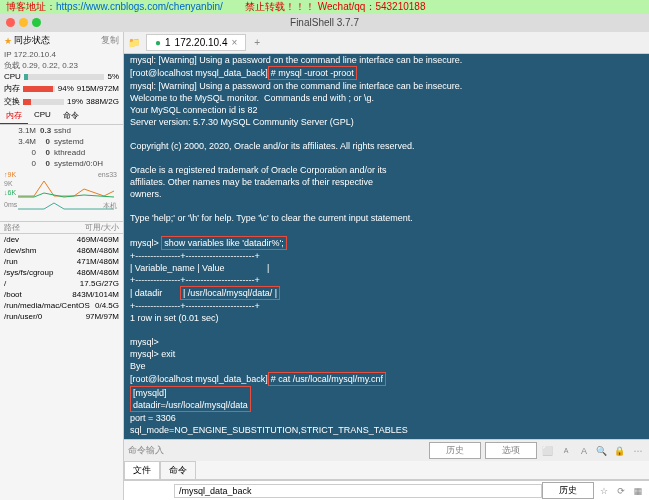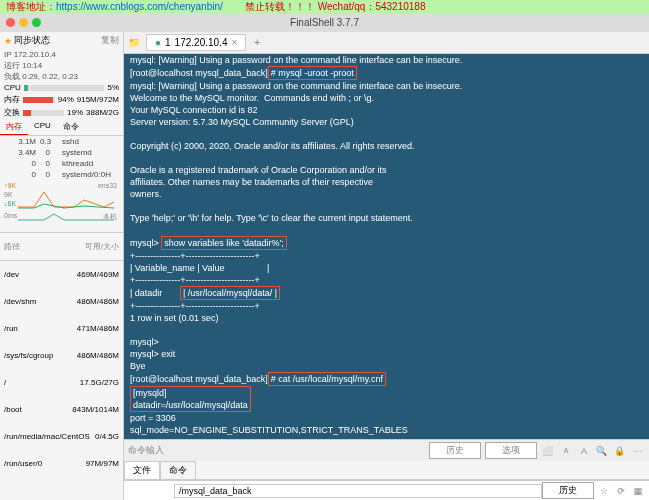--- a/index.html
+++ b/index.html
@@ -16,25 +16,25 @@
 .sb-title .star { color: #f0a020; }
 .sb-line { padding: 0 4px; color: #555; font-size: 8px; line-height: 11px; }
 .sb-stat { display: flex; align-items: center; padding: 1px 4px; font-size: 8px; gap: 3px; }
 .sb-stat .bar { flex: 1; height: 6px; background: #ddd; position: relative; }
 .sb-stat .bar .fill { position: absolute; left: 0; top: 0; bottom: 0; }
 .sb-tabs { display: flex; font-size: 8px; border-bottom: 1px solid #ccc; }
 .sb-tab { padding: 2px 6px; cursor: pointer; }
 .sb-tab.active { color: #d00; border-bottom: 1px solid #d00; }
 .proc-row { display: flex; font-size: 8px; padding: 0 4px; line-height: 11px; color: #444; }
 .proc-row span:first-child { width: 32px; text-align: right; margin-right: 4px; }
-.proc-row span:nth-child(2) { width: 10px; text-align: right; margin-right: 12px; }
+.proc-row span:nth-child(2) { width: 10px; text-align: right; margin-right: 4px; font-weight: bold; }
 .chart { height: 28px; margin: 2px 4px; position: relative; }
 .chart svg { width: 100%; height: 100%; }
 .chart-lbl { position: absolute; left: 0; font-size: 7px; color: #888; }
-.disk-row { display: flex; justify-content: space-between; font-size: 8px; padding: 8px 4px; line-height: 11px; }
+.disk-row { display: flex; justify-content: space-between; font-size: 8px; padding: 0 4px; line-height: 11px; }
 .content { flex: 1; display: flex; flex-direction: column; background: #fff; }
 .tabbar { height: 22px; background: #f0f0f0; border-bottom: 1px solid #ccc; display: flex; align-items: center; padding: 0 4px; gap: 4px; font-size: 10px; }
 .tab { background: #fff; border: 1px solid #ccc; padding: 2px 8px; display: flex; align-items: center; gap: 4px; }
 .tab .close { cursor: pointer; color: #888; }
 .terminal { flex: 1; background: #255975; color: #fff; font-family: "Menlo", "Consolas", monospace; font-size: 9px; line-height: 12px; padding: 0 6px; overflow: hidden; white-space: pre; }
 .hl { border: 1px solid #e74c3c; padding: 0 2px; display: inline-block; }
 .bottom-bar { height: 22px; background: #eee; border-top: 1px solid #ccc; display: flex; align-items: center; padding: 0 4px; font-size: 9px; color: #888; }
 .bottom-bar .right { margin-left: auto; display: flex; gap: 4px; align-items: center; }
 .btn { background: #fff; border: 1px solid #aaa; padding: 1px 16px; font-size: 9px; cursor: pointer; }
 .filetabs { display: flex; font-size: 9px; border-bottom: 1px solid #ccc; background: #f5f5f5; }
@@ -64,21 +64,20 @@
 </div>
 
 <div class="main">
   <div class="sidebar">
     <div class="sb-title">
       <span class="star">★</span>
       <span>同步状态</span>
       <span style="margin-left:auto;color:#888">复制</span>
     </div>
     <div class="sb-line">IP 172.20.10.4</div>
-    <div class="sb-line">运行 10:14</div>
     <div class="sb-line"><span>负载</span> <span>0.29, 0.22, 0.23</span></div>
     <div class="sb-stat">
       <span>CPU</span>
       <span class="bar">
           <span class="fill" style="width:5%;background:#4a9"></span>
         </span>
       <span>5%</span>
     </div>
     <div class="sb-stat">
       <span>内存</span>

